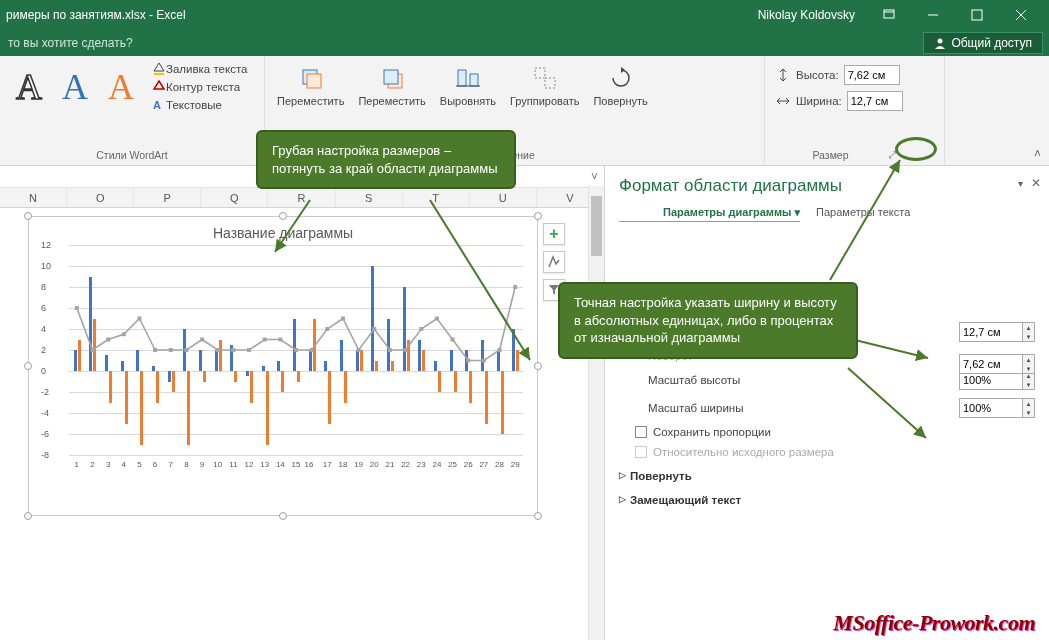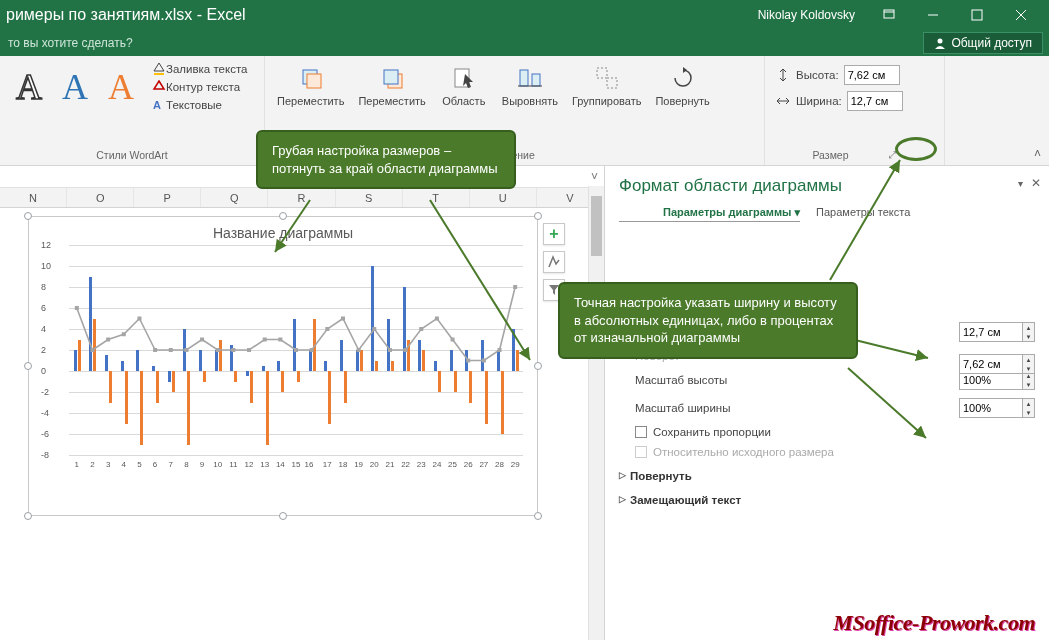--- a/index.html
+++ b/index.html
@@ -1,19 +1,19 @@
 <!DOCTYPE html>
 <html><head>
 <meta charset="utf-8">
 <style>
 * { box-sizing: border-box; margin: 0; padding: 0; font-family: 'Segoe UI', sans-serif; }
 body { width: 1049px; height: 640px; background: #fff; overflow: hidden; position: relative; font-size: 12px; }
 
 .titlebar { background: #217346; height: 30px; display: flex; align-items: center; color: #fff; padding: 0 6px; }
-.titlebar .title { font-size: 16px; }
+.titlebar .title { font-size: 12px; }
 .titlebar .spacer { flex: 1; }
 .titlebar .user { font-size: 12px; margin-right: 12px; }
 .titlebar .winbtn { width: 44px; height: 30px; display: flex; align-items: center; justify-content: center; color: #fff; }
 .titlebar .winbtn svg { width: 12px; height: 12px; }
 
 .tellbar { background: #217346; height: 26px; display: flex; align-items: center; color: #cfe6da; padding-left: 8px; font-size: 12px; }
 .tellbar .share { margin-left: auto; background: #1a5c38; color: #fff; padding: 3px 10px; display: flex; align-items: center; gap: 5px; margin-right: 6px; border:1px solid #3a8f67; }
 .tellbar .share svg { width:12px; height:12px; }
 
 .ribbon { background: #f3f3f3; border-bottom: 1px solid #d4d4d4; height: 110px; display: flex; position: relative; }
@@ -68,21 +68,21 @@
 .scroll-v .thumb{position:absolute; left:2px; right:2px; top:10px; height:60px; background:#c1c1c1;}
 
 .pane { width:445px; border-left:1px solid #d4d4d4; background:#fff; padding:10px 14px; position:relative;}
 .pane h1 { color:#217346; font-weight:400; font-size:17px; }
 .pane .tabs { display:flex; gap:16px; font-size:11px; margin-top:8px; padding-bottom:6px;}
 .pane .tabs .t{ color:#555; padding:2px 0; }
 .pane .tabs .t.active{ color:#217346; font-weight:600; border-bottom:1px solid #999;padding-left:44px; }
 .pane .sect { font-size:11.5px; font-weight:600; color:#333; padding:8px 0 4px; display:flex; align-items:center; gap:4px;}
 .pane .sect::before{content:"▷"; font-size:9px; color:#666; display:inline-block; transform:translateY(-1px);}
 .pane .row { display:flex; align-items:center; padding:4px 0 4px 16px; font-size:11.5px; color:#444;}
-.pane .row .lbl{ flex:1; }
+.pane .row .lbl{ flex:1;margin-left:13px; }
 .pane .row input{ width:64px; height:20px; border:1px solid #ababab; font-size:11px; padding:1px 3px; }
 .pane .row .spin{ width:12px; display:flex; flex-direction:column; border:1px solid #ababab; border-left:none;}
 .pane .row .spin div{height:9px; font-size:7px; text-align:center; line-height:9px; background:#f3f3f3;}
 .pane .row.disabled{ color:#aaa; }
 .pane .checkbox{ width:12px;height:12px;border:1px solid #888; display:inline-block; margin-right:6px; vertical-align:middle;}
 .pane .close{position:absolute; right:8px; top:10px; font-size:12px; color:#666;}
 .pane .pin{position:absolute; right:26px; top:12px; font-size:10px; color:#666;}
 
 .callout { position:absolute; background:#4a7a2a; color:#fff; border:2px solid #365f1d; border-radius:6px; padding:10px 14px; font-size:13px; line-height:1.35; max-width:260px; z-index:20;}
 .arrow-line { stroke:#4a7a2a; stroke-width:2; fill:none; marker-end:url(#arrowhead);}
@@ -170,27 +170,20 @@
             <rect x="10" y="10" width="14" height="14" fill="#fde9d9" stroke="#ed7d31"></rect>
           </svg>
           <div class="lbl">Переместить</div>
         </div>
       <div class="ribbon-btn">
           <svg viewBox="0 0 28 28">
             <rect x="10" y="10" width="14" height="14" fill="#fde9d9" stroke="#ed7d31"></rect>
             <rect x="6" y="6" width="14" height="14" fill="#dbeef4" stroke="#4472c4"></rect>
           </svg>
           <div class="lbl">Переместить</div>
-        </div>
-      <div class="ribbon-btn">
-          <svg viewBox="0 0 28 28">
-            <rect x="5" y="5" width="14" height="18" fill="#fff" stroke="#888"></rect>
-            <path d="M15 10 L23 18 L19 18 L21 23 L18 24 L16 19 L13 22 Z" fill="#444"></path>
-          </svg>
-          <div class="lbl">Область</div>
         </div>
       <div class="ribbon-btn">
           <svg viewBox="0 0 28 28">
             <rect x="4" y="6" width="8" height="16" fill="#dbeef4" stroke="#4472c4"></rect>
             <rect x="16" y="10" width="8" height="12" fill="#dbeef4" stroke="#4472c4"></rect>
             <line x1="2" y1="22" x2="26" y2="22" stroke="#444"></line>
           </svg>
           <div class="lbl">Выровнять</div>
         </div>
       <div class="ribbon-btn">

